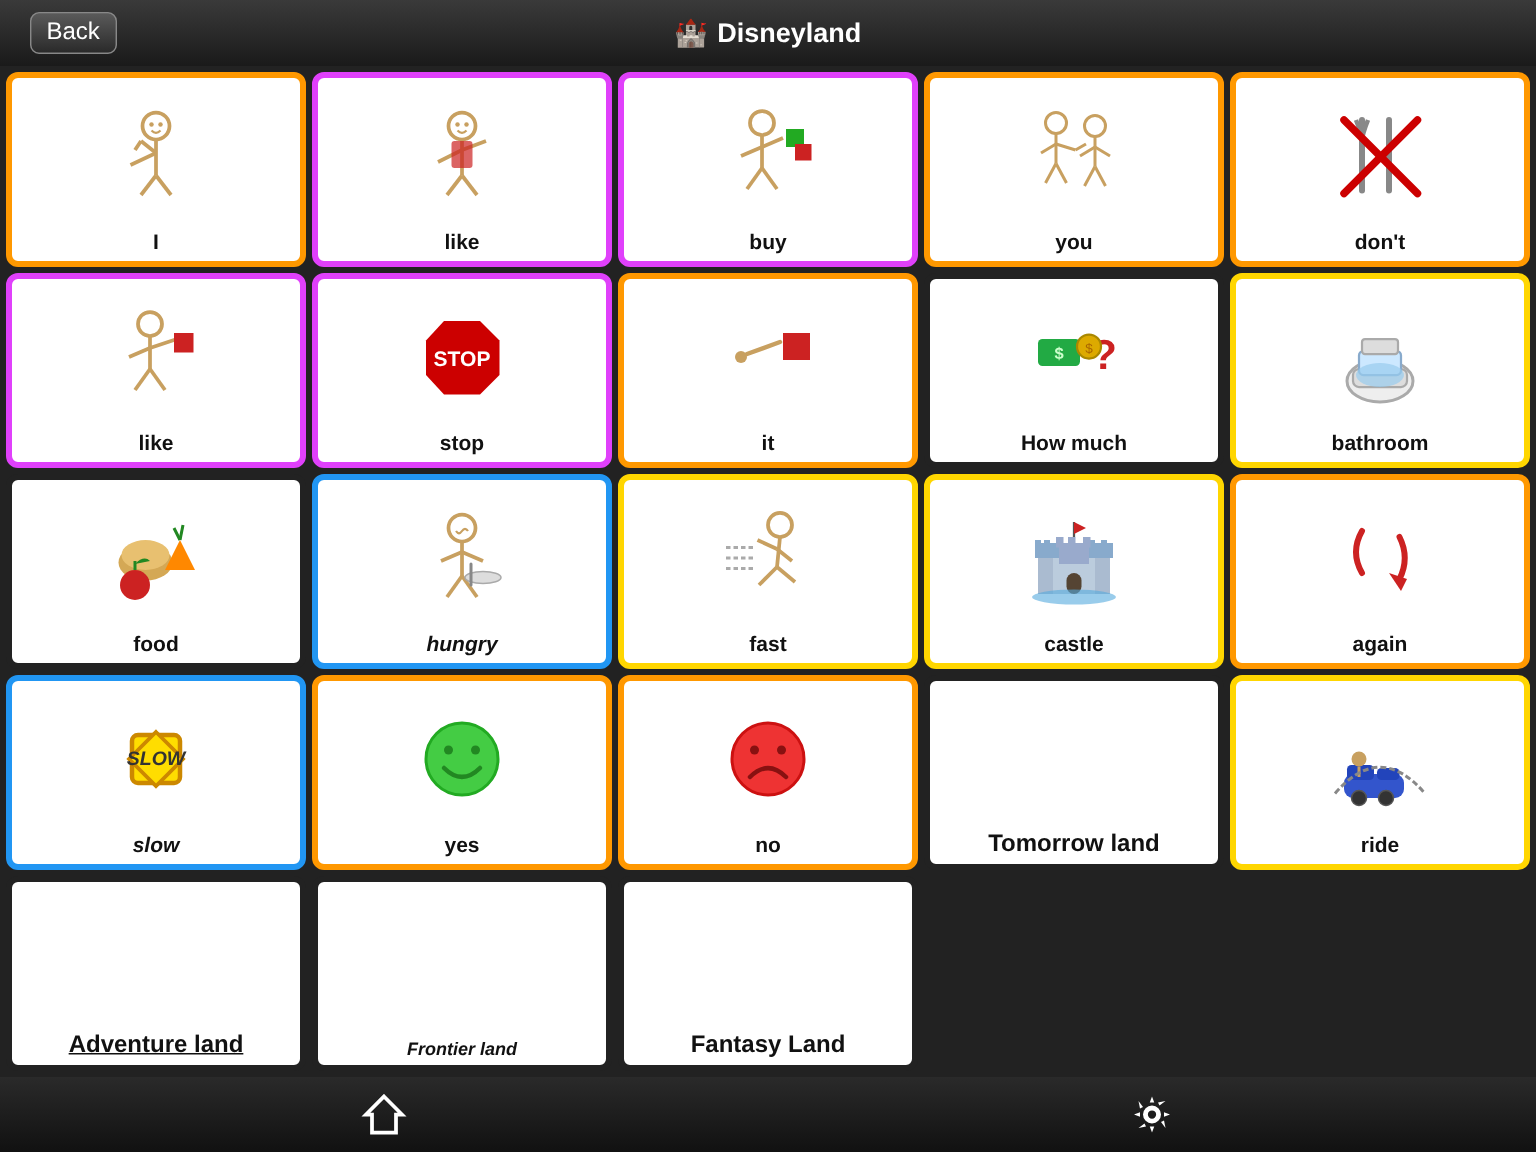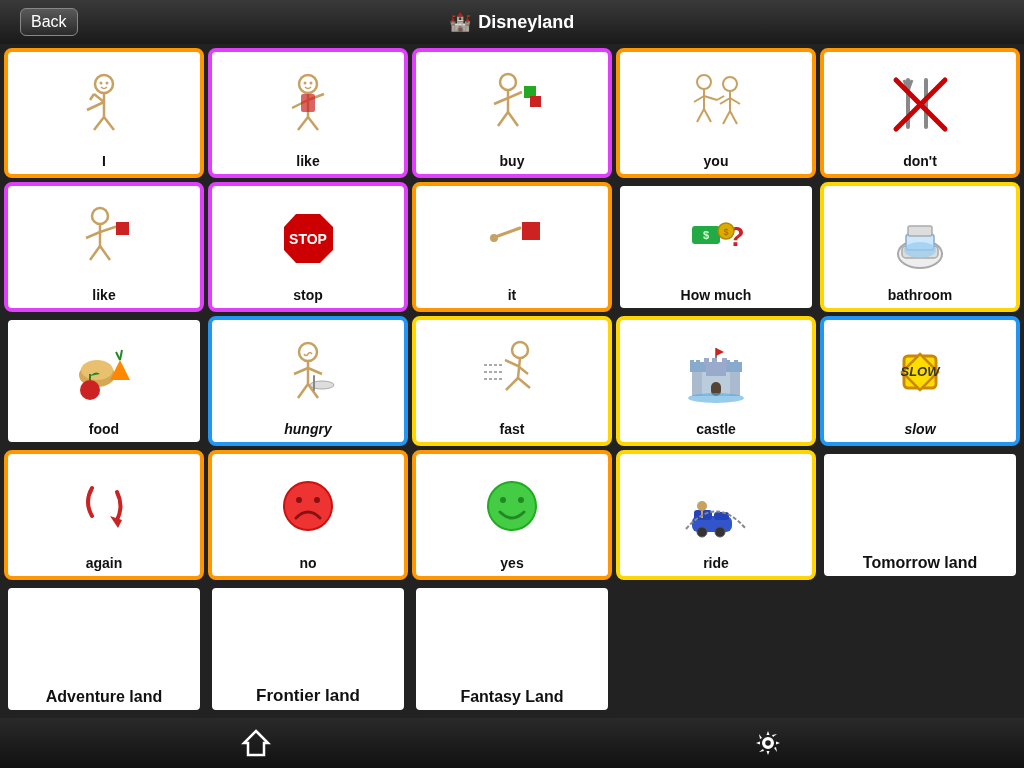--- a/index.html
+++ b/index.html
@@ -365,70 +365,76 @@
 
         <line x1="32" y1="8" x2="32" y2="18" stroke="#555" stroke-width="1.5"></line>
         <polygon points="32,8 40,12 32,16" fill="#cc2222"></polygon>
 
         <ellipse cx="32" cy="58" rx="28" ry="5" fill="#55aadd" opacity="0.6"></ellipse>
       </svg>
     </div>
     <div class="label">castle</div>
   </div>
 
+  <div class="cell border-orange">
+    <div class="icon-area">
+      <svg width="65" height="65" viewBox="0 0 65 65">
+
+        <path d="M45 18 Q52 32 45 46" fill="none" stroke="#cc2222" stroke-width="4" stroke-linecap="round"></path>
+
+        <polygon points="38,42 50,46 46,54" fill="#cc2222"></polygon>
+
+        <path d="M20 42 Q12 28 20 14" fill="none" stroke="#cc2222" stroke-width="4" stroke-linecap="round"></path>
+      </svg>
+    </div>
+    <div class="label">again</div>
+  </div>
+
   <div class="cell border-blue">
     <div class="icon-area">
       <svg width="65" height="65" viewBox="0 0 65 65">
 
         <rect x="16" y="16" width="32" height="32" rx="4" fill="#ffdd00" stroke="#cc8800" stroke-width="3" transform="rotate(0,32,32)"></rect>
         <polygon points="32,14 50,32 32,50 14,32" fill="#ffdd00" stroke="#cc8800" stroke-width="2.5"></polygon>
         <text x="32" y="36" text-anchor="middle" font-size="13" font-weight="bold" fill="#333" font-family="Arial">SLOW</text>
       </svg>
     </div>
     <div class="label">slow</div>
   </div>
 
   <div class="cell border-orange">
     <div class="icon-area">
       <svg width="65" height="65" viewBox="0 0 65 65">
 
-        <path d="M45 18 Q52 32 45 46" fill="none" stroke="#cc2222" stroke-width="4" stroke-linecap="round"></path>
-
-        <polygon points="38,42 50,46 46,54" fill="#cc2222"></polygon>
-
-        <path d="M20 42 Q12 28 20 14" fill="none" stroke="#cc2222" stroke-width="4" stroke-linecap="round"></path>
-      </svg>
-    </div>
-    <div class="label">again</div>
+        <circle cx="32" cy="32" r="24" fill="#44cc44" stroke="#22aa22" stroke-width="2"></circle>
+        <circle cx="23" cy="26" r="3" fill="#228822"></circle>
+        <circle cx="41" cy="26" r="3" fill="#228822"></circle>
+        <path d="M20 38 Q32 50 44 38" fill="none" stroke="#228822" stroke-width="3" stroke-linecap="round"></path>
+      </svg>
+    </div>
+    <div class="label">yes</div>
   </div>
 
   <div class="cell border-orange">
     <div class="icon-area">
       <svg width="65" height="65" viewBox="0 0 65 65">
 
         <circle cx="32" cy="32" r="24" fill="#ee3333" stroke="#cc1111" stroke-width="2"></circle>
         <circle cx="23" cy="26" r="3" fill="#881111"></circle>
         <circle cx="41" cy="26" r="3" fill="#881111"></circle>
         <path d="M20 44 Q32 32 44 44" fill="none" stroke="#881111" stroke-width="3" stroke-linecap="round"></path>
       </svg>
     </div>
     <div class="label">no</div>
   </div>
 
-  <div class="cell border-orange">
-    <div class="icon-area">
-      <svg width="65" height="65" viewBox="0 0 65 65">
-
-        <circle cx="32" cy="32" r="24" fill="#44cc44" stroke="#22aa22" stroke-width="2"></circle>
-        <circle cx="23" cy="26" r="3" fill="#228822"></circle>
-        <circle cx="41" cy="26" r="3" fill="#228822"></circle>
-        <path d="M20 38 Q32 50 44 38" fill="none" stroke="#228822" stroke-width="3" stroke-linecap="round"></path>
-      </svg>
-    </div>
-    <div class="label">yes</div>
+  <div class="cell border-black">
+    <div class="icon-area" style="height:40px;">
+    </div>
+    <div class="label" style="font-size:16px; font-weight:bold;">Tomorrow land</div>
   </div>
 
   <div class="cell border-yellow">
     <div class="icon-area">
       <svg width="65" height="65" viewBox="0 0 65 65">
 
         <rect x="8" y="42" width="40" height="16" rx="6" fill="#3355cc"></rect>
         <rect x="10" y="36" width="18" height="10" rx="3" fill="#2244bb"></rect>
         <rect x="30" y="38" width="15" height="8" rx="3" fill="#2244bb"></rect>
 
@@ -440,33 +446,27 @@
 
         <path d="M2 55 Q32 20 62 55" fill="none" stroke="#888" stroke-width="2" stroke-dasharray="4,2"></path>
       </svg>
     </div>
     <div class="label">ride</div>
   </div>
 
   <div class="cell border-black">
     <div class="icon-area" style="height:40px;">
     </div>
-    <div class="label" style="font-size:16px; font-weight:bold;">Tomorrow land</div>
+    <div class="label" style="font-size:16px; font-weight:bold;text-decoration:underline;">Adventure land</div>
   </div>
 
   <div class="cell border-black">
     <div class="icon-area" style="height:40px;">
     </div>
-    <div class="label" style="font-size:16px; font-weight:bold;">Adventure land</div>
-  </div>
-
-  <div class="cell border-black">
-    <div class="icon-area" style="height:40px;">
-    </div>
-    <div class="label" style="font-size:17px; font-weight:bold;">Frontier land</div>
+    <div class="label" style="font-size:12px; font-weight:bold;font-style:italic;">Frontier land</div>
   </div>
 
   <div class="cell border-black">
     <div class="icon-area" style="height:40px;">
     </div>
     <div class="label" style="font-size:16px; font-weight:bold;margin-top:30px;">Fantasy Land</div>
   </div>
 
 </div>
 

